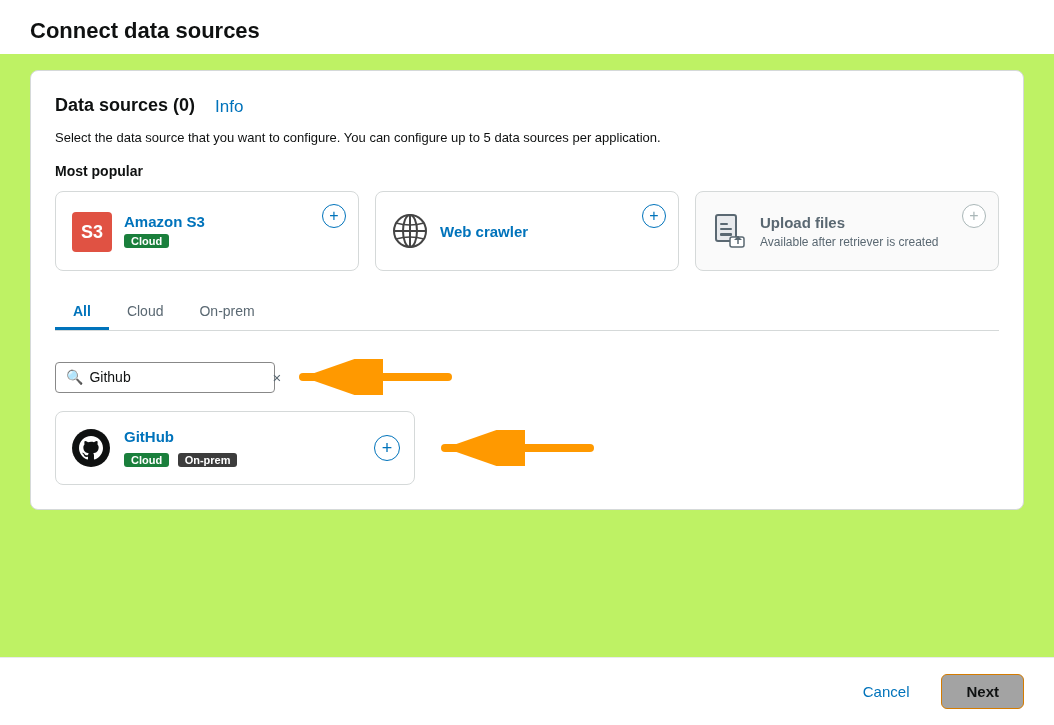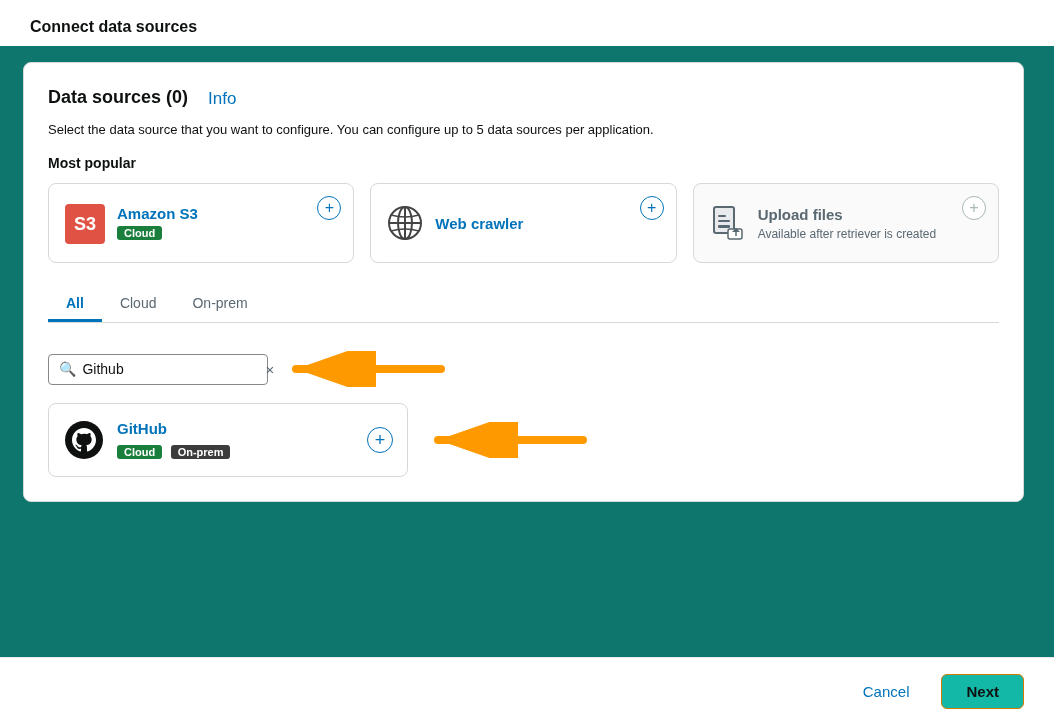--- a/index.html
+++ b/index.html
@@ -10,28 +10,28 @@
       height: 725px;
       display: flex;
       flex-direction: column;
       overflow: hidden;
     }
     .page-header {
       padding: 18px 30px 10px 30px;
       background: #fff;
     }
     .page-title {
-      font-size: 16px;
+      font-size: 22px;
       font-weight: 700;
       color: #0f1111;
     }
     .main-content {
       flex: 1;
-      padding: 0 30px 0 23px;
-      background: #0f766e;
+      padding: 0 30px 0 30px;
+      background: #bef264;
       overflow-y: auto;
     }
     .card {
       border: 1px solid #d5d9d9;
       border-radius: 8px;
       padding: 24px;
       background: #fff;
       margin-bottom: 20px;
     }
     .section-title {
@@ -254,21 +254,21 @@
     }
     .cancel-btn {
       background: none;
       border: none;
       color: #0073bb;
       font-size: 15px;
       cursor: pointer;
       font-weight: 500;
     }
     .next-btn {
-      background: #14b8a6;
+      background: #a3a3a3;
       border: 1px solid #d47b00;
       border-radius: 6px;
       color: #0f1111;
       font-size: 15px;
       font-weight: 700;
       padding: 8px 24px;
       cursor: pointer;
     }
     .card-info-row {
       display: flex;

